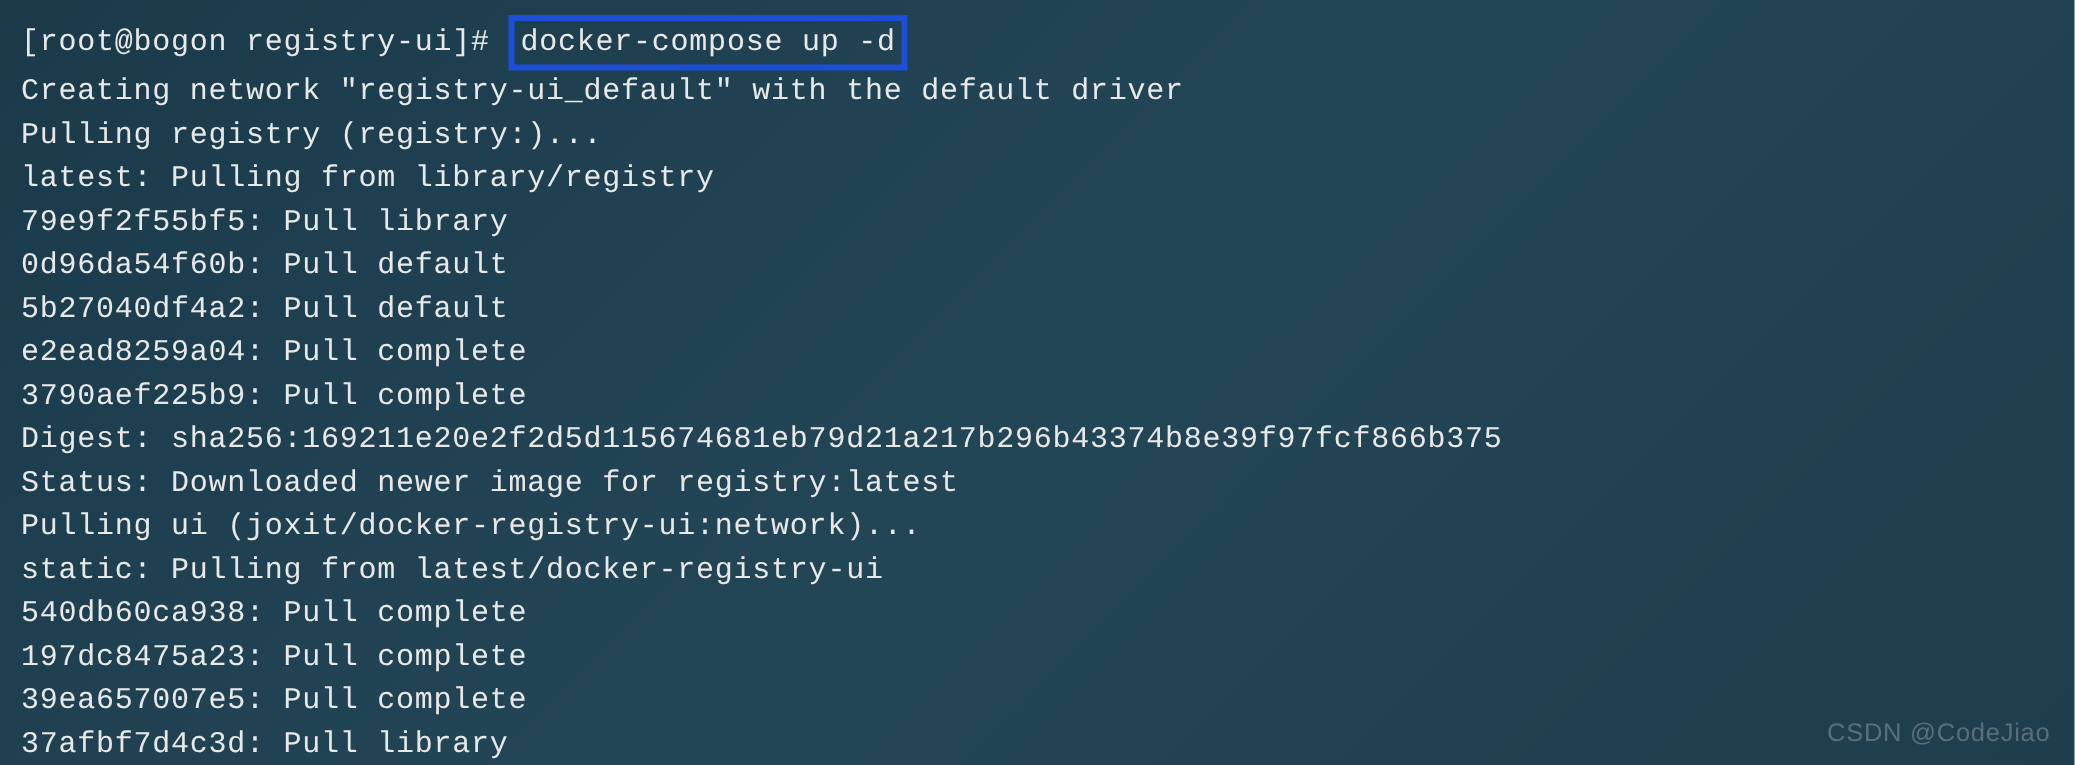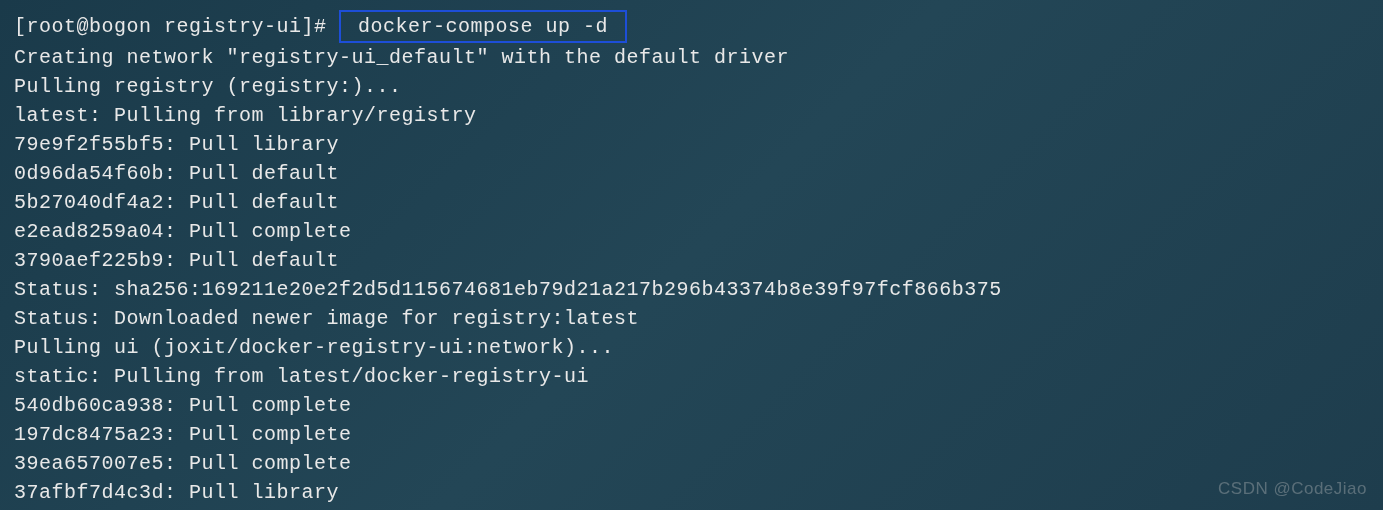--- a/index.html
+++ b/index.html
@@ -17,22 +17,22 @@
       padding: 10px 14px;
       line-height: 1.45;
       position: relative;
       overflow: hidden;
     }
     .terminal-line {
       white-space: pre;
       letter-spacing: 0.5px;
     }
     .highlight-box {
-      border: 2px solid #1d4ed8;
-      padding: 0 17px;
+      border: 4px solid #1d4ed8;
+      padding: 0 4px;
       display: inline-block;
     }
     .watermark {
       position: absolute;
       bottom: 8px;
       right: 16px;
       color: rgba(200, 200, 200, 0.35);
       font-family: Liberation Sans, sans-serif;
       font-size: 17px;
       letter-spacing: 0.5px;
@@ -42,22 +42,22 @@
 <body>
 
 <div class="terminal-line"><span>[root@bogon registry-ui]# </span><span class="highlight-box"><span>docker-compose up -d</span></span></div>
 <div class="terminal-line">Creating network "registry-ui_default" with the default driver</div>
 <div class="terminal-line">Pulling registry (registry:)...</div>
 <div class="terminal-line">latest: Pulling from library/registry</div>
 <div class="terminal-line">79e9f2f55bf5: Pull library</div>
 <div class="terminal-line">0d96da54f60b: Pull default</div>
 <div class="terminal-line">5b27040df4a2: Pull default</div>
 <div class="terminal-line">e2ead8259a04: Pull complete</div>
-<div class="terminal-line">3790aef225b9: Pull default</div>
-<div class="terminal-line">Status: sha256:169211e20e2f2d5d115674681eb79d21a217b296b43374b8e39f97fcf866b375</div>
+<div class="terminal-line">3790aef225b9: Pull complete</div>
+<div class="terminal-line">Digest: sha256:169211e20e2f2d5d115674681eb79d21a217b296b43374b8e39f97fcf866b375</div>
 <div class="terminal-line">Status: Downloaded newer image for registry:latest</div>
 <div class="terminal-line">Pulling ui (joxit/docker-registry-ui:network)...</div>
 <div class="terminal-line">static: Pulling from latest/docker-registry-ui</div>
 <div class="terminal-line">540db60ca938: Pull complete</div>
 <div class="terminal-line">197dc8475a23: Pull complete</div>
 <div class="terminal-line">39ea657007e5: Pull complete</div>
 <div class="terminal-line">37afbf7d4c3d: Pull library</div>
 
 <div class="watermark">CSDN @CodeJiao</div>
 

